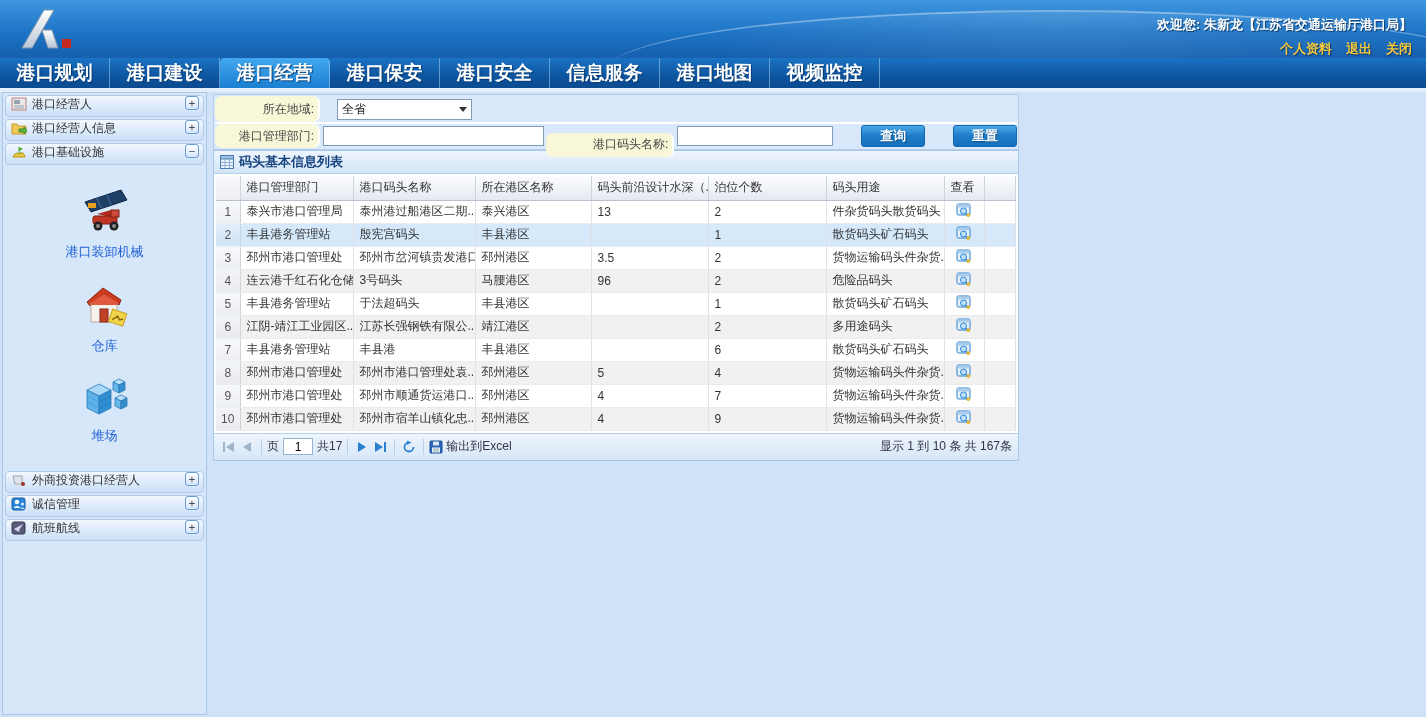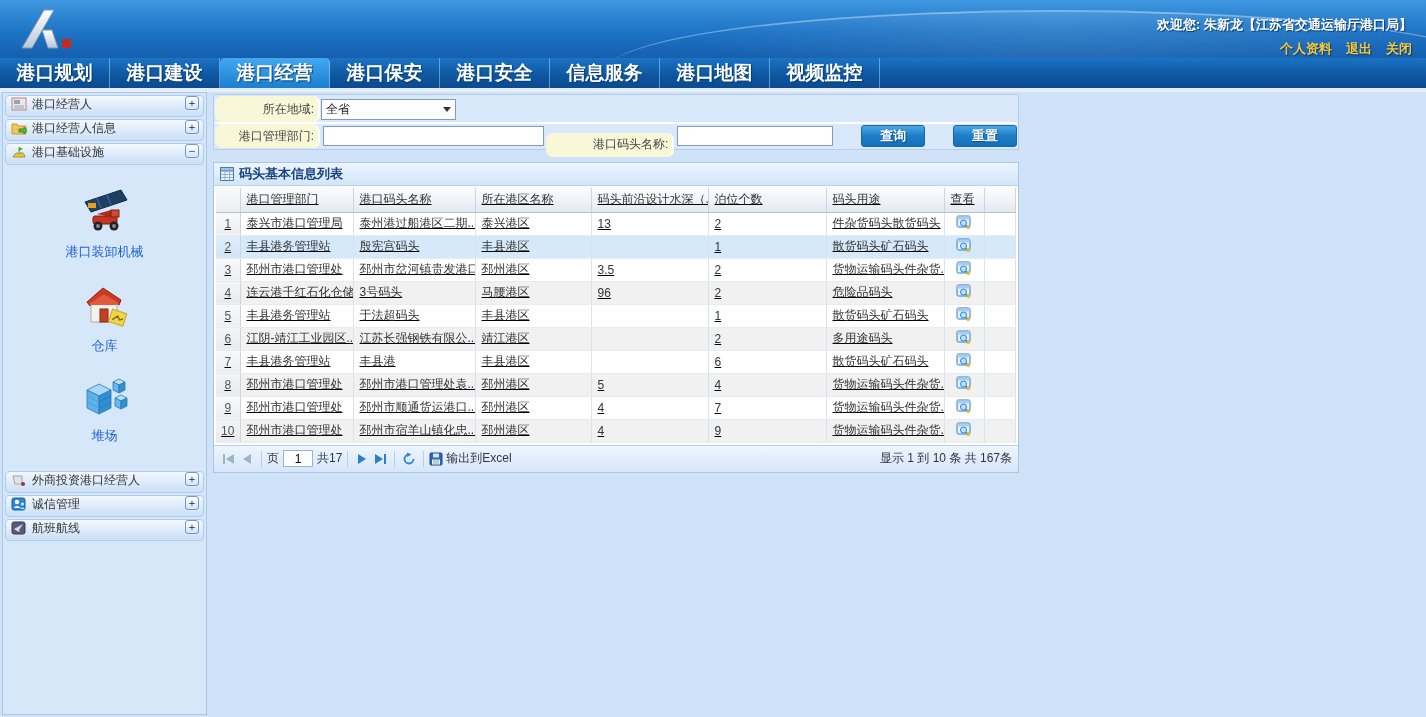--- a/index.html
+++ b/index.html
@@ -55,38 +55,38 @@
   
   .main { position:absolute; left:213px; top:94px; width:806px; }
   .search-panel { width:100%; background:#d9e9fb; border:1px solid #b3cdeb; padding:1px; }
   .srow { display:flex; align-items:center; height:26px; }
   .srow + .srow { border-top:2px solid #fff; }
   .flabel { width:105px; height:100%; background:#f8f8d9; border-right:2px solid #fff;
     display:flex; align-items:center; justify-content:flex-end; padding-right:4px;
     font-size:12px; color:#444; flex:none;border-radius:7px; }
   .flabel.second { width:128px; margin-left:2px;margin-top:17px; }
   .selectbox { width:135px; height:21px; background:#fff; border:1px solid #7f9db9;
-    margin-left:1px; display:flex; align-items:center; justify-content:space-between;
+    margin-left:17px; display:flex; align-items:center; justify-content:space-between;
     padding:0 4px; font-size:12px; color:#222; cursor:pointer; }
   .selectbox .arrow { width:0; height:0; border-left:4px solid transparent;
     border-right:4px solid transparent; border-top:5px solid #333; }
   .tinput { height:20px; background:#fff; border:1px solid #7f9db9; margin-left:3px;
     font-size:12px; padding:0 3px; font-family:inherit; }
   .tinput.dept { width:236px; }
   .tinput.wharf { width:156px; }
   .btn { width:68px; height:22px; margin-left:28px; border:1px solid #1268b4; border-radius:3px;
     background:linear-gradient(180deg,#4aa8e6 0%,#1e7cc8 50%,#1570bc 100%);
     color:#fff; font-size:13px; font-weight:bold; cursor:pointer; font-family:inherit;
     text-shadow:1px 1px 1px #0a4a86; }
 
-  .table-panel { margin-top:12px; width:100%; border:1px solid #a9c7e9; background:#fff; }
+  .table-panel { width:100%; border:1px solid #a9c7e9; background:#fff; }
   .panel-title { height:23px; background:linear-gradient(180deg,#eef5fd 0%,#d3e5f7 100%);
     border-bottom:1px solid #b7d0ec; display:flex; align-items:center; gap:5px; padding:0 6px;
     font-size:13px; font-weight:bold; color:#16427e; }
-  .gridwrap { padding:2px;text-decoration:underline; }
+  .gridwrap { padding:2px; }
   table { width:100%; border-collapse:collapse; table-layout:fixed; font-size:12px; color:#333; }
   th { height:24px; font-weight:normal; text-align:left; padding:0 6px;
     background:linear-gradient(180deg,#fbfcfe 0%,#e9edf3 80%,#e2e7ee 100%);
     border-right:1px solid #ccd4de; border-bottom:1px solid #b8c2ce; white-space:nowrap;
     overflow:hidden; }
   td { height:23px; padding:0 6px; border-right:1px solid #dde2e9; border-bottom:1px solid #e8ebf0;
     white-space:nowrap; overflow:hidden; }
   td.num, th.num { text-align:center; padding:0 2px; color:#555;
     background:linear-gradient(180deg,#f8f9fb,#ecoef2, #eceef2);
     background:linear-gradient(180deg,#f8f9fb,#eceef2); border-right:1px solid #ccd4de; }

